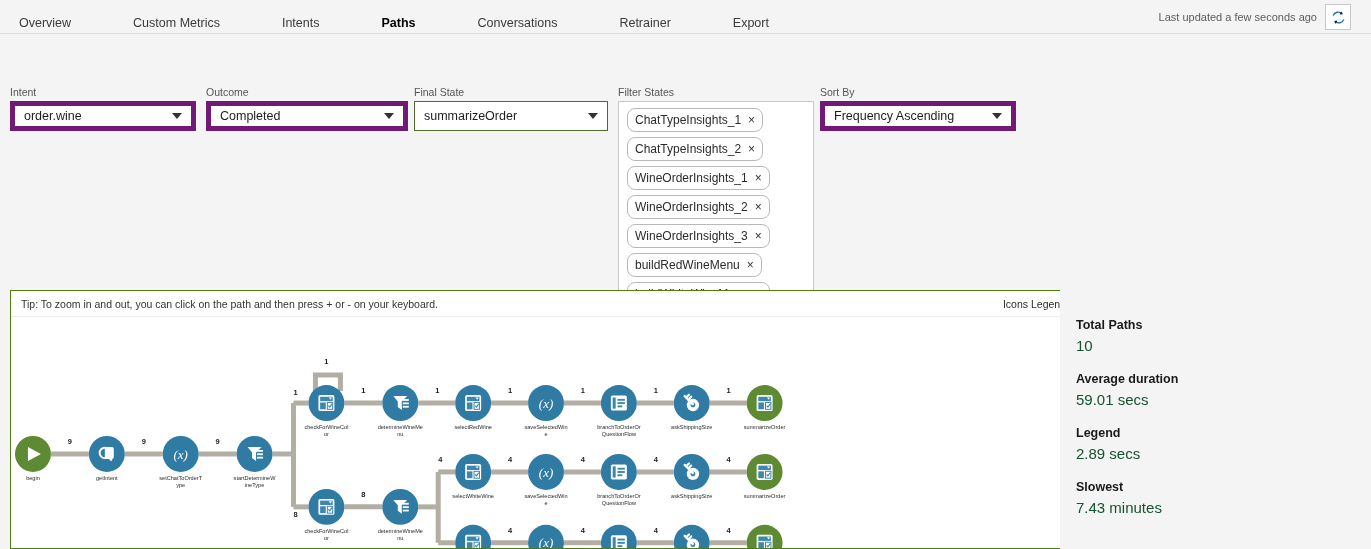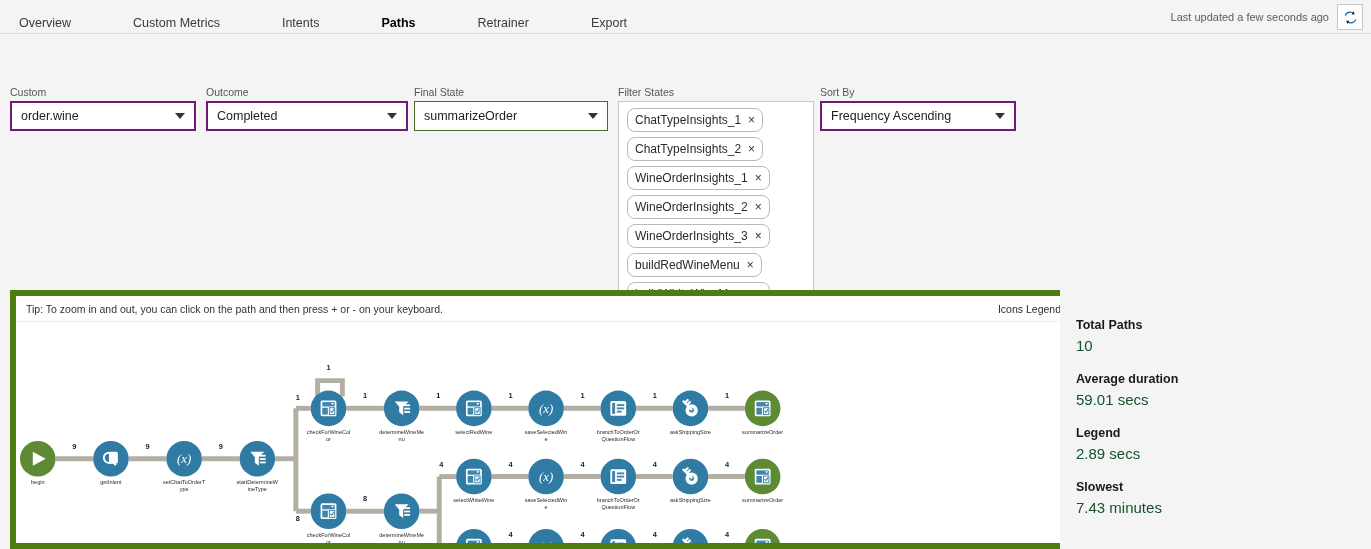--- a/index.html
+++ b/index.html
@@ -28,21 +28,21 @@
     padding: 0 13px;
     height: 34px;
     line-height: 33px;
     cursor: pointer;
     border-bottom: 3px solid transparent;
     white-space: nowrap;
   }
   .nav-tab.active { font-weight: bold; color: #000000; border-bottom-color: #4d6b2a; }
 
   .topbar-right {
-    position: absolute; right: 8px; top: 0;
+    position: absolute; right: 20px; top: 0;
     height: 34px; display: flex; align-items: center; gap: 8px;
   }
   .last-updated { font-size: 11px; color: #5d5d5d; white-space: nowrap; }
   .refresh-btn {
     width: 26px; height: 26px;
     border: 1px solid #c8c8c8;
     background: #fff;
     display: flex; align-items: center; justify-content: center;
     cursor: pointer;
   }
@@ -57,21 +57,21 @@
   .field { position: absolute; }
   .field-label {
     font-size: 10.5px;
     color: #555;
     margin-bottom: 3px;
     display: block;
   }
   .select-box {
     height: 30px;
     background: #fff;
-    border: 2px solid #701a75;
+    border: 5px solid #701a75;
     display: flex;
     align-items: center;
     padding: 0 9px;
     font-size: 12.5px;
     color: #1d1d1d;
     cursor: pointer;
     position: relative;
   }
   .select-box.focused { border: 1px solid #4d6b2a; }
   .select-value { flex: 1; overflow: hidden; white-space: nowrap; }
@@ -106,21 +106,21 @@
     cursor: default;
   }
   .chip-x { font-size: 12px; color: #333; cursor: pointer; line-height: 1; }
 
   
   .main {
     position: absolute;
     left: 10px; top: 290px;
     width: 1084px; height: 259px;
     background: #fff;
-    border: 6px solid #4d7c0f;
+    border: 1px solid #4d7c0f;
     overflow: hidden;
   }
   .tipbar {
     height: 26px;
     display: flex;
     align-items: center;
     justify-content: space-between;
     padding: 0 10px;
     font-size: 10.5px;
     color: #333;
@@ -159,40 +159,41 @@
 </style>
 </head>
 <body>
 
 <div class="topbar">
   <div class="nav-tabs" id="nav-tabs">
       <div class="nav-tab">Overview</div>
       <div class="nav-tab">Custom Metrics</div>
       <div class="nav-tab">Intents</div>
       <div class="nav-tab active">Paths</div>
+      <div class="nav-tab">Conversations</div>
       <div class="nav-tab">Retrainer</div>
       <div class="nav-tab">Export</div>
     </div>
   <div class="topbar-right">
     <span class="last-updated">Last updated a few seconds ago</span>
     <div class="refresh-btn">
       <svg width="15" height="15" viewBox="0 0 16 16">
         <path d="M2.3 6.0 A5.6 5.6 0 0 1 11.6 4.0" fill="none" stroke="#1e6fae" stroke-width="1.5"></path>
         <path d="M13.7 10.0 A5.6 5.6 0 0 1 4.4 12.0" fill="none" stroke="#1e6fae" stroke-width="1.5"></path>
         <path d="M11.0 1.2 L12.6 4.4 L9.3 4.8 Z" fill="#1e1e1e"></path>
         <path d="M5.0 14.8 L3.4 11.6 L6.7 11.2 Z" fill="#1e1e1e"></path>
       </svg>
     </div>
   </div>
 </div>
 
 <div class="filters">
 
   <div class="field" style="left:10px; top:52px; width:186px;">
-    <span class="field-label">Custom</span>
+    <span class="field-label">Intent</span>
     <div class="select-box">
       <span class="select-value">order.wine</span>
       <span class="caret"></span>
     </div>
   </div>
 
   <div class="field" style="left:206px; top:52px; width:202px;">
     <span class="field-label">Outcome</span>
     <div class="select-box">
       <span class="select-value">Completed</span>

